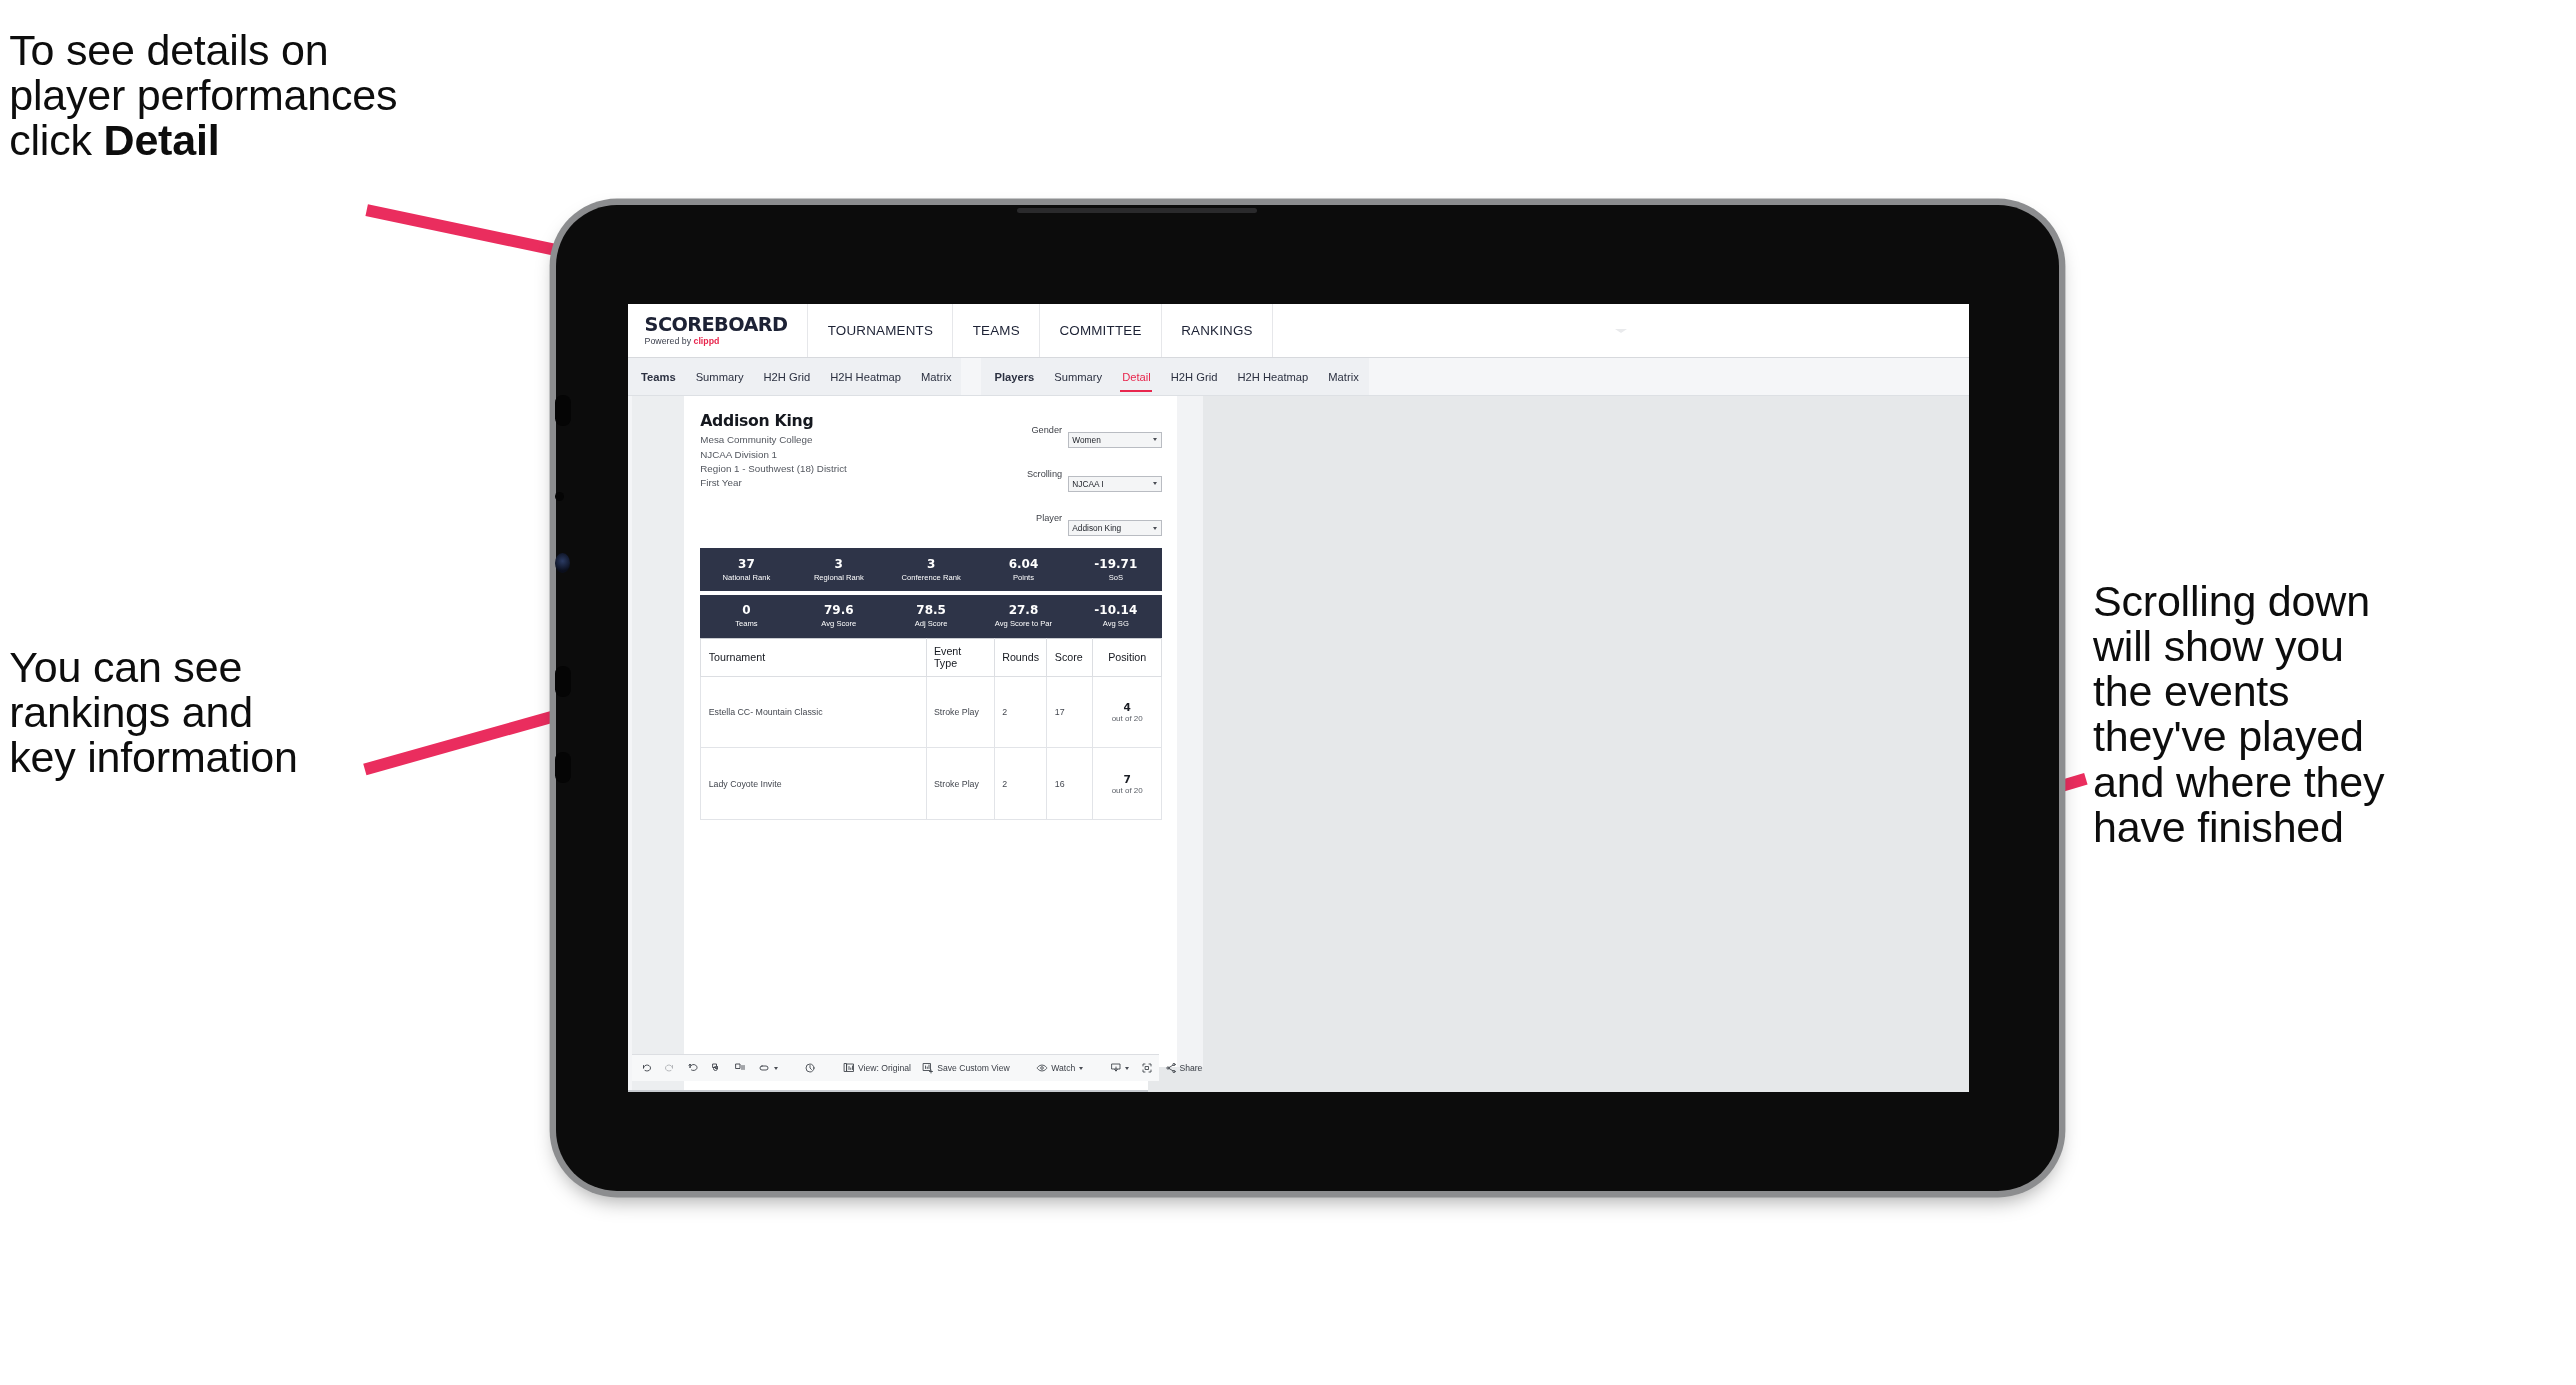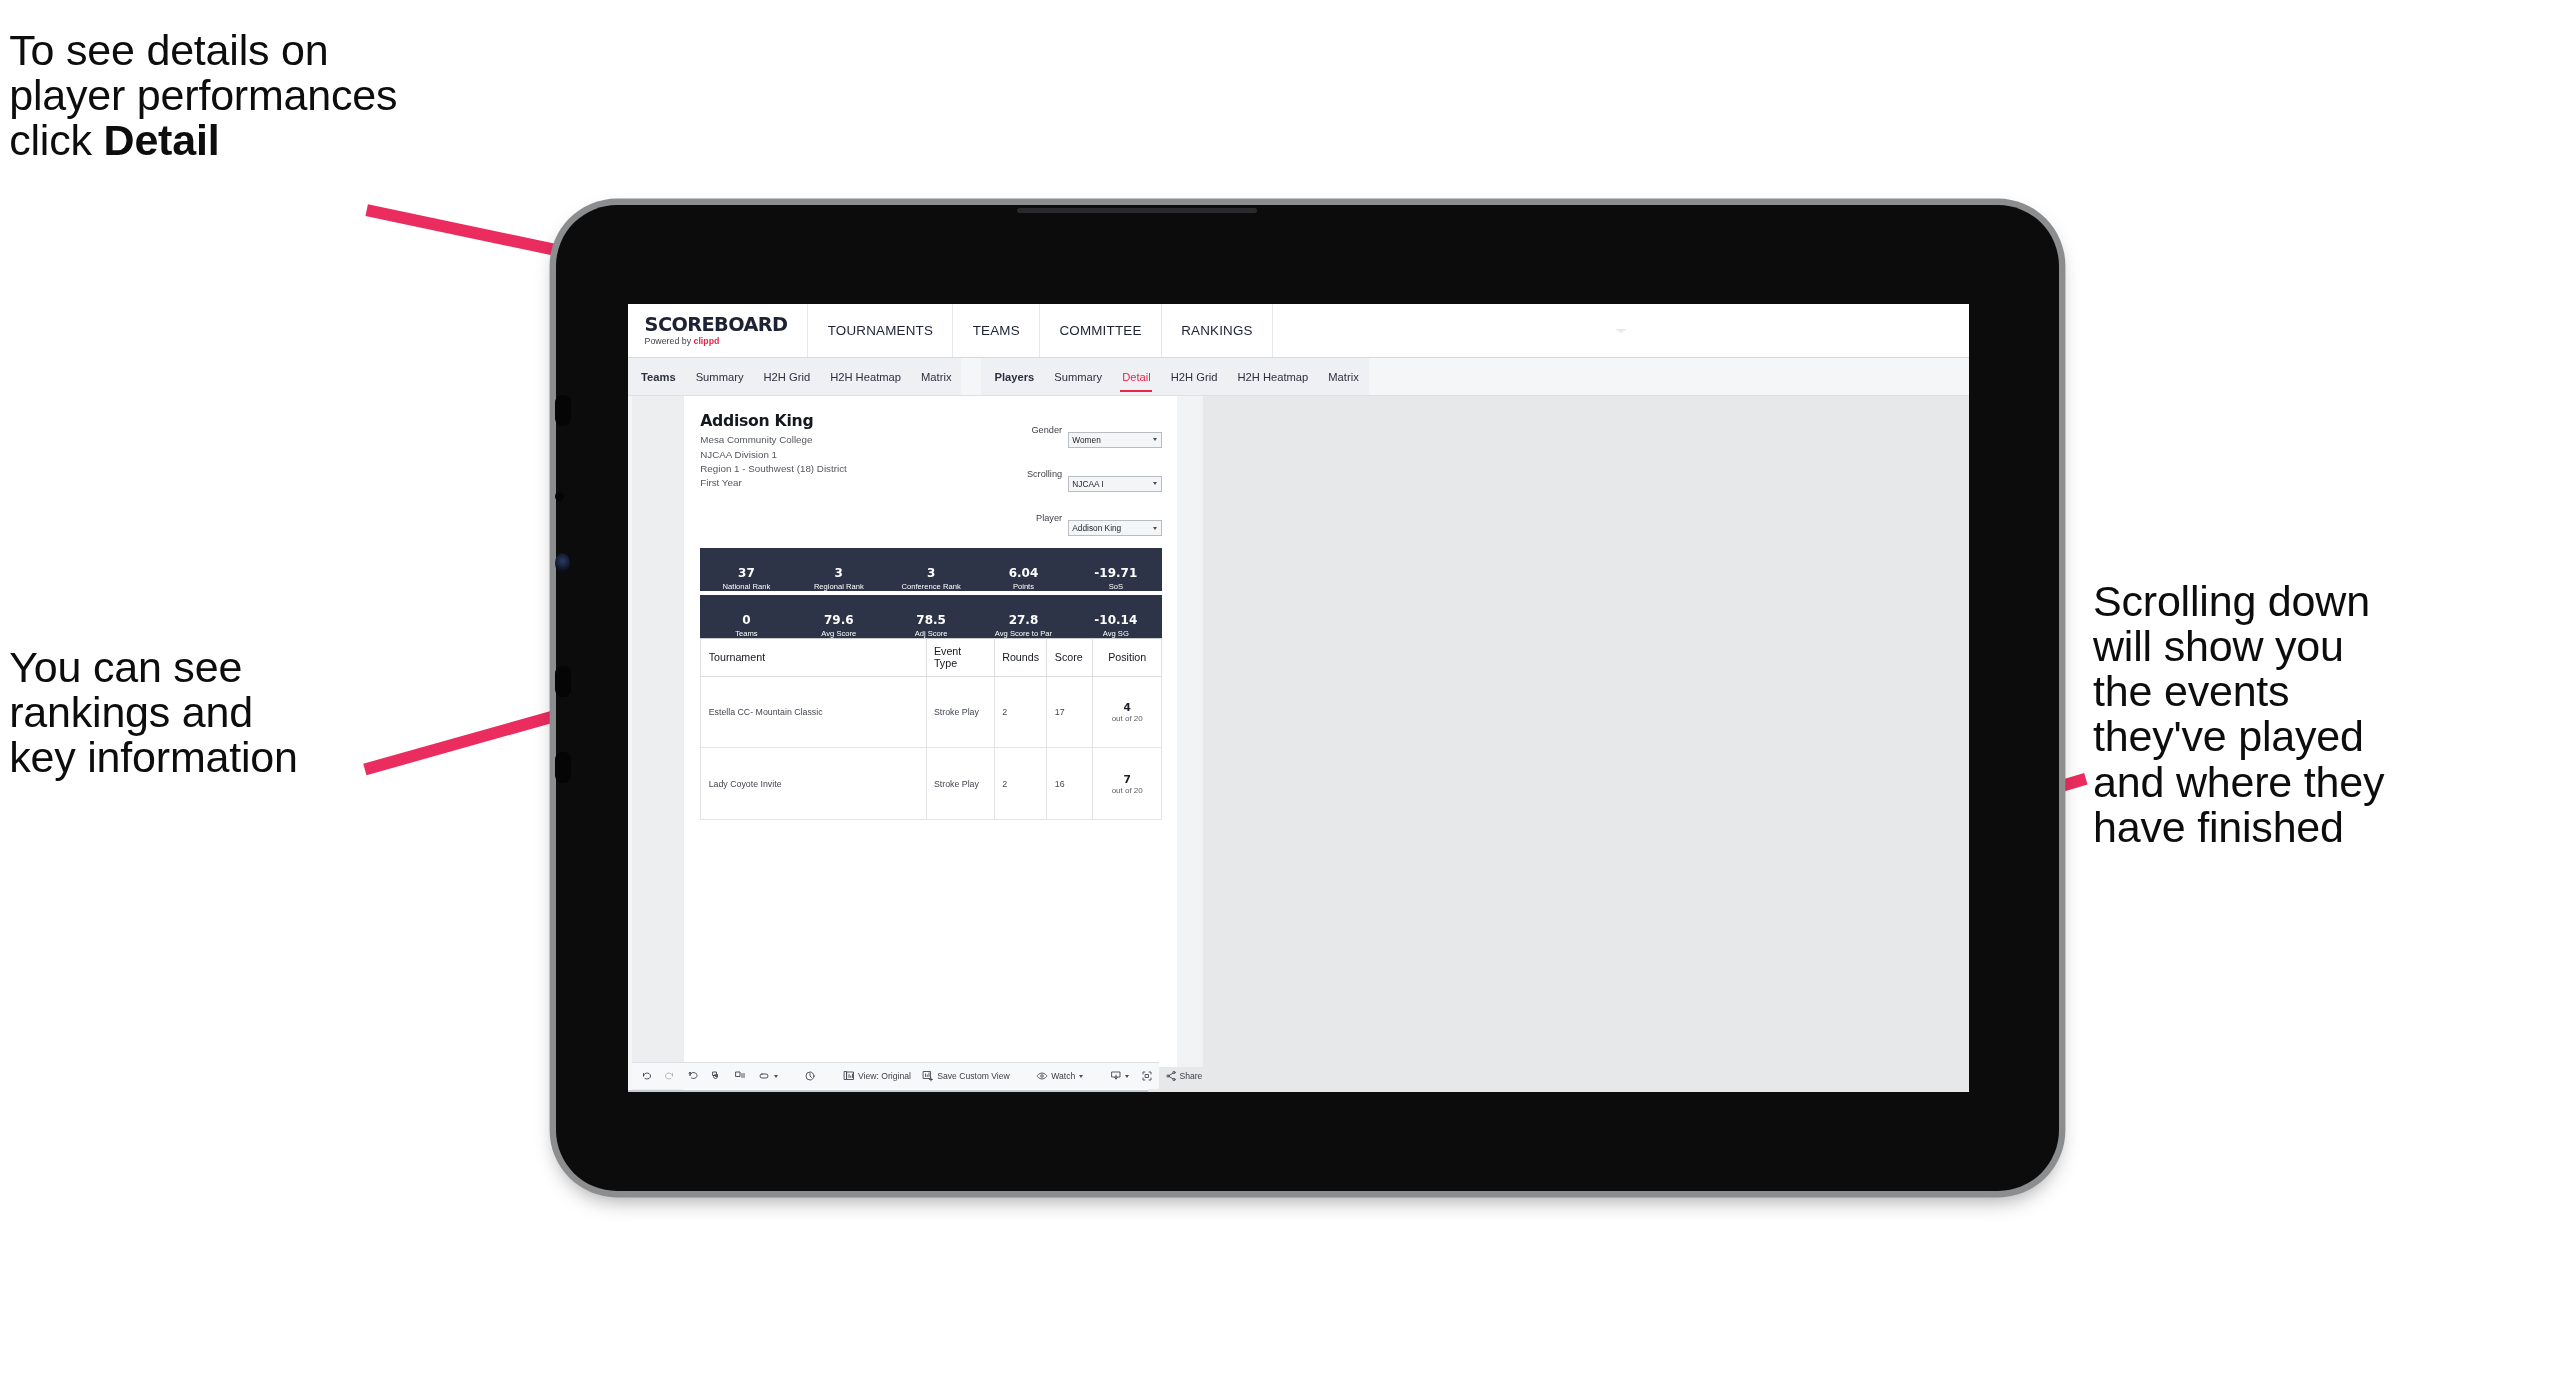--- a/index.html
+++ b/index.html
@@ -210,21 +210,21 @@
     border-left: 2.8px solid transparent;
     border-right: 2.8px solid transparent;
     border-top: 3.7px solid #4a4d54;
   }
 
   
   .statbar {
     display: flex;
     background: #2e3448;
     height: 43px;
-    align-items: flex-end;
+    align-items: center;
     margin-top: 3.7px;
   }
   .statcell { flex: 1; text-align: center; color: #ffffff; }
   .statval {
     font-family: "DejaVu Sans", sans-serif;
     font-weight: bold;
     font-size: 12px; line-height: 1.1;
   }
   .statlab { font-size: 7.6px; margin-top: 1.8px; }
   #record-row {
@@ -271,21 +271,21 @@
   .pos-of { font-size: 8px; color: #5a5e66; margin-top: 0.9px; }
   .col-t { width: 50%; }
   .col-e { width: 15%; }
   .col-r { width: 10%; }
   .col-s { width: 10%; }
   .col-p { width: 15%; }
 
   
   #toolbar {
     position: absolute;
-    left: 3.7px; bottom: 4px;
+    left: 3.7px; bottom: 12px;
     width: 516px;
     height: 26px;
     background: #f7f8f9;
     border-top: 0.9px solid #dcdee2;
     display: flex; align-items: center;
     gap: 6px;
     padding: 0 5.5px;
     z-index: 6;
   }
   #toolbar-right-fill {

